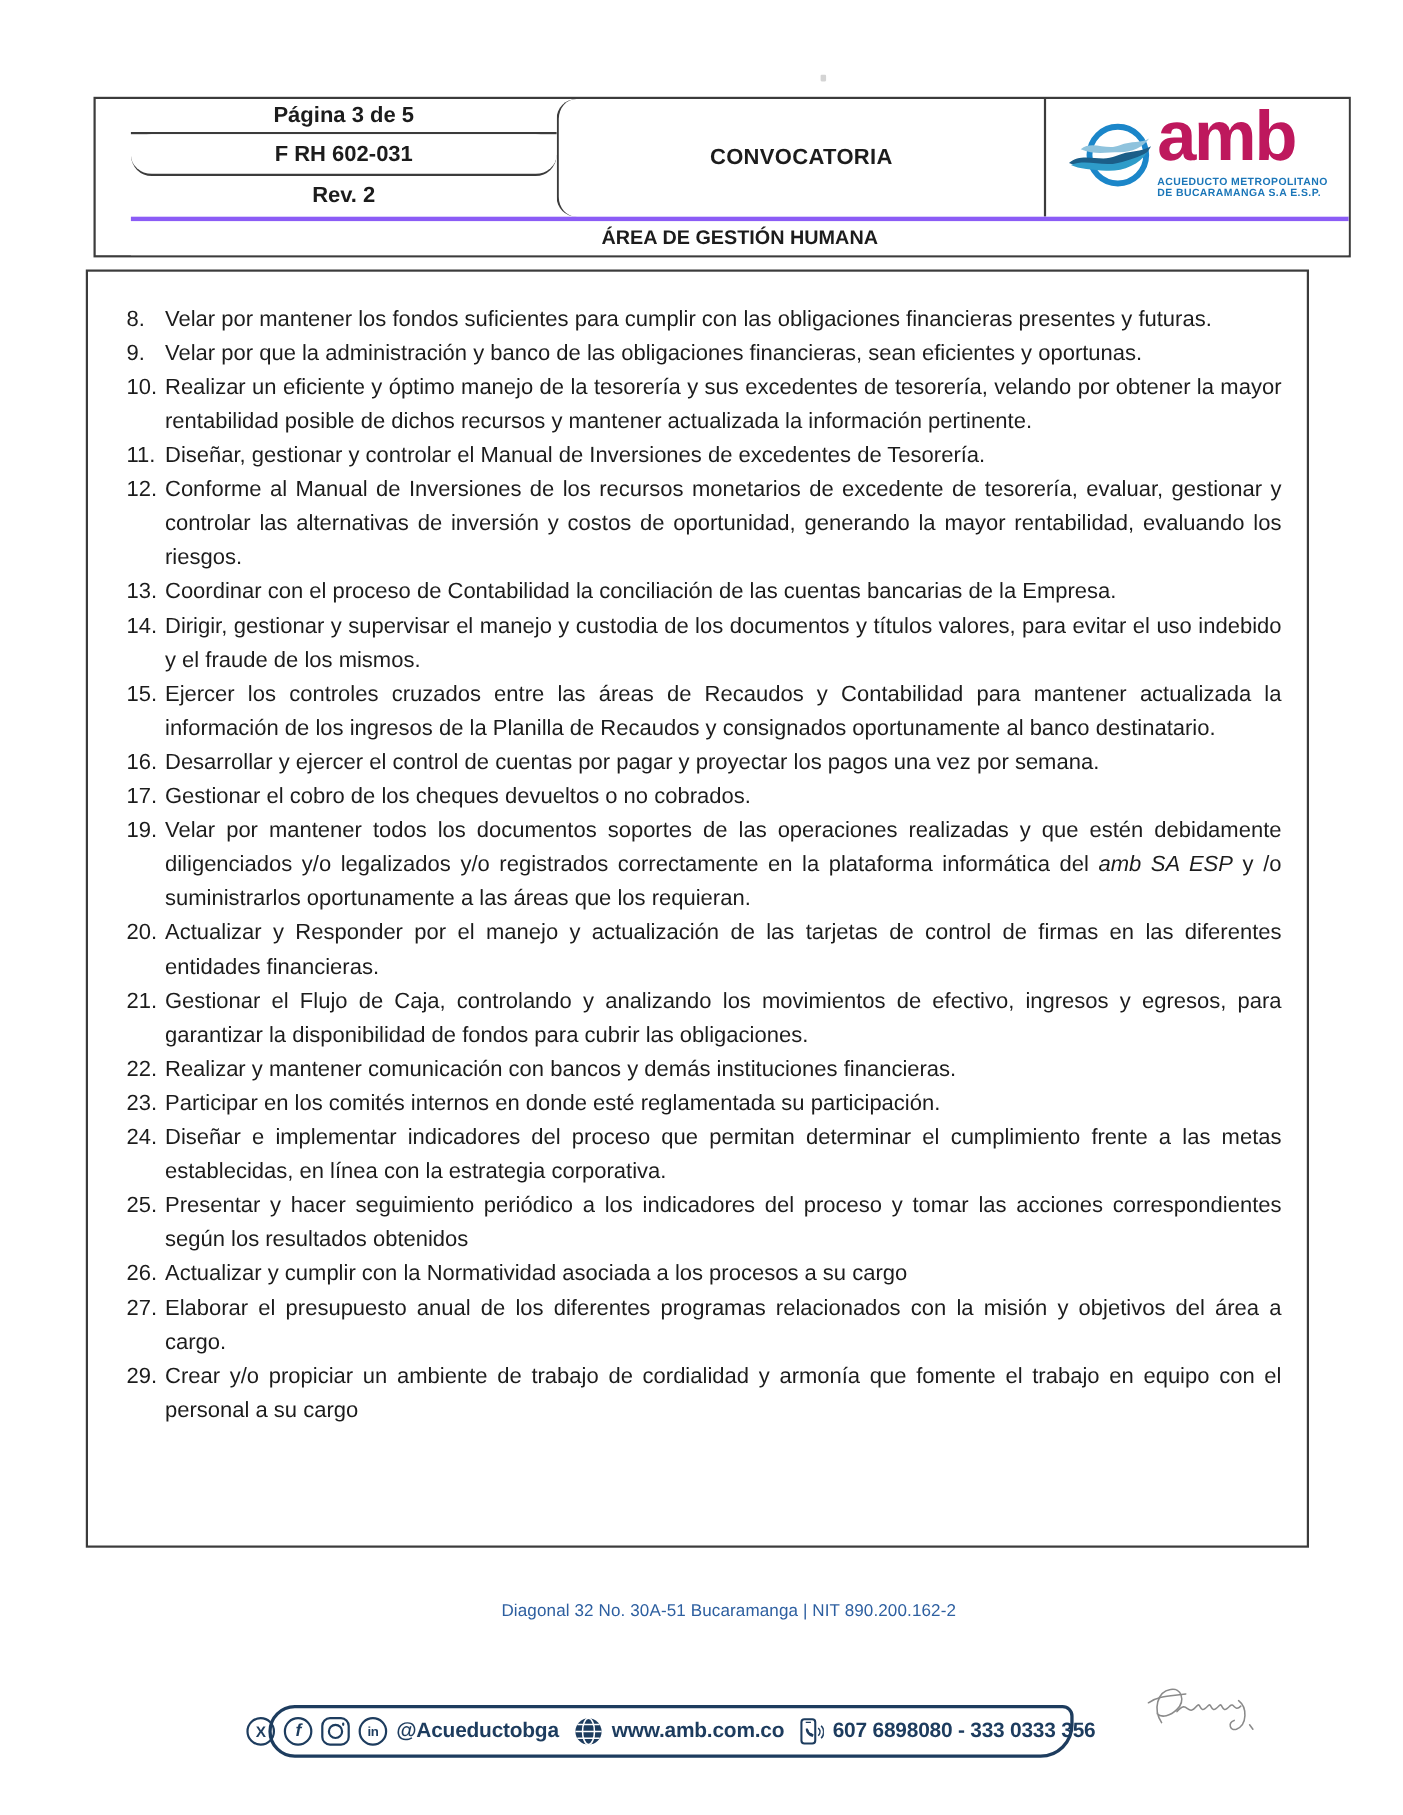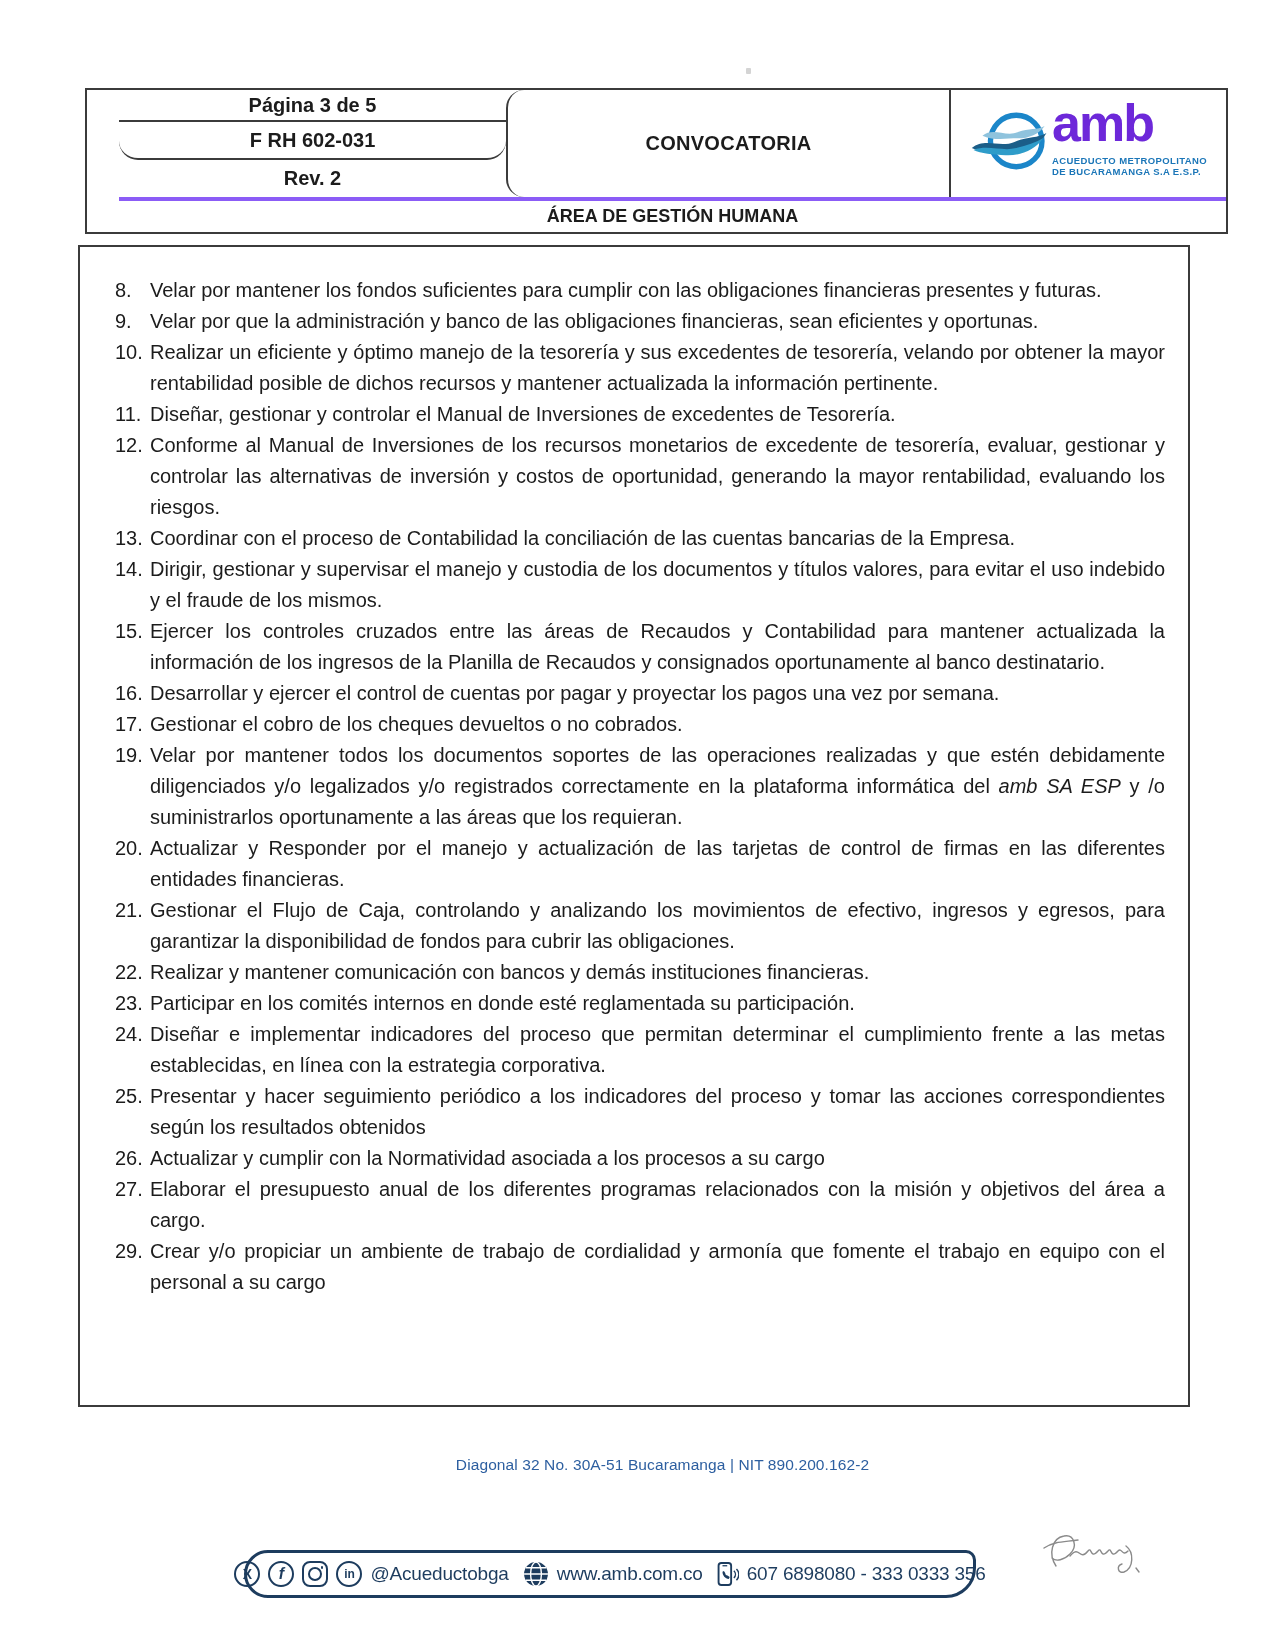--- a/index.html
+++ b/index.html
@@ -18,21 +18,21 @@
   .cell-page { grid-column:1; grid-row:1; border-bottom:2px solid #3b3b3b; }
   .cell-code { grid-column:1; grid-row:2; border-bottom:2px solid #3b3b3b;border-radius:19px; }
   .cell-rev  { grid-column:1; grid-row:3; }
   .cell-title{ grid-column:2; grid-row:1/4; border-left:2px solid #3b3b3b; letter-spacing:0.3px;border-radius:18px; }
   .cell-logo { grid-column:3; grid-row:1/4; border-left:2px solid #3b3b3b; }
   .cell-area { grid-column:1/4; grid-row:4; border-top:4px solid #8b5cf6; font-size:18px; }
 
   
   .logo { display:flex; align-items:center; gap:2px; }
   .logo-right { display:flex; flex-direction:column; align-items:flex-start; }
-  .logo-word { font-size:52px; font-weight:bold; color:#6d28d9; line-height:0.78;
+  .logo-word { font-size:64px; font-weight:bold; color:#be185d; line-height:0.78;
                letter-spacing:-2px; margin-top:-6px; }
   .logo-tag { font-size:9.5px; font-weight:600; color:#1b76b8; letter-spacing:0.4px;
               line-height:1.15; margin-top:12px; white-space:nowrap; }
 
   
   .speck { position:absolute; left:746px; top:68px; width:5px; height:6px;
            background:#c9c9c9; border-radius:1px; opacity:0.8; }
 
   
   .content-box {
@@ -63,21 +63,21 @@
            display:inline-flex; align-items:center; justify-content:center;
            font-weight:bold; font-size:14px; box-sizing:border-box; flex:0 0 auto; }
   .cicon.fglyph { font-size:16px; font-style:italic; }
   .cicon.inglyph { font-size:12px; }
   .insta { border-radius:8px; position:relative; }
   .insta::after { content:""; position:absolute; left:50%; top:50%;
                   width:10px; height:10px; margin:-7px 0 0 -7px;
                   border:2px solid #1d3c5e; border-radius:50%; }
   .insta::before { content:""; position:absolute; right:3px; top:3px;
                    width:2.5px; height:2.5px; background:#1d3c5e; border-radius:50%; }
-  .pill-text { font-weight:400; }
+  .pill-text { font-weight:700; }
   .gap-l { margin-left:6px; }
 
   .signature { position:absolute; left:1040px; top:1522px; }
 </style>
 </head>
 <body>
 
 <div class="page">
 
   <div class="header-table">

